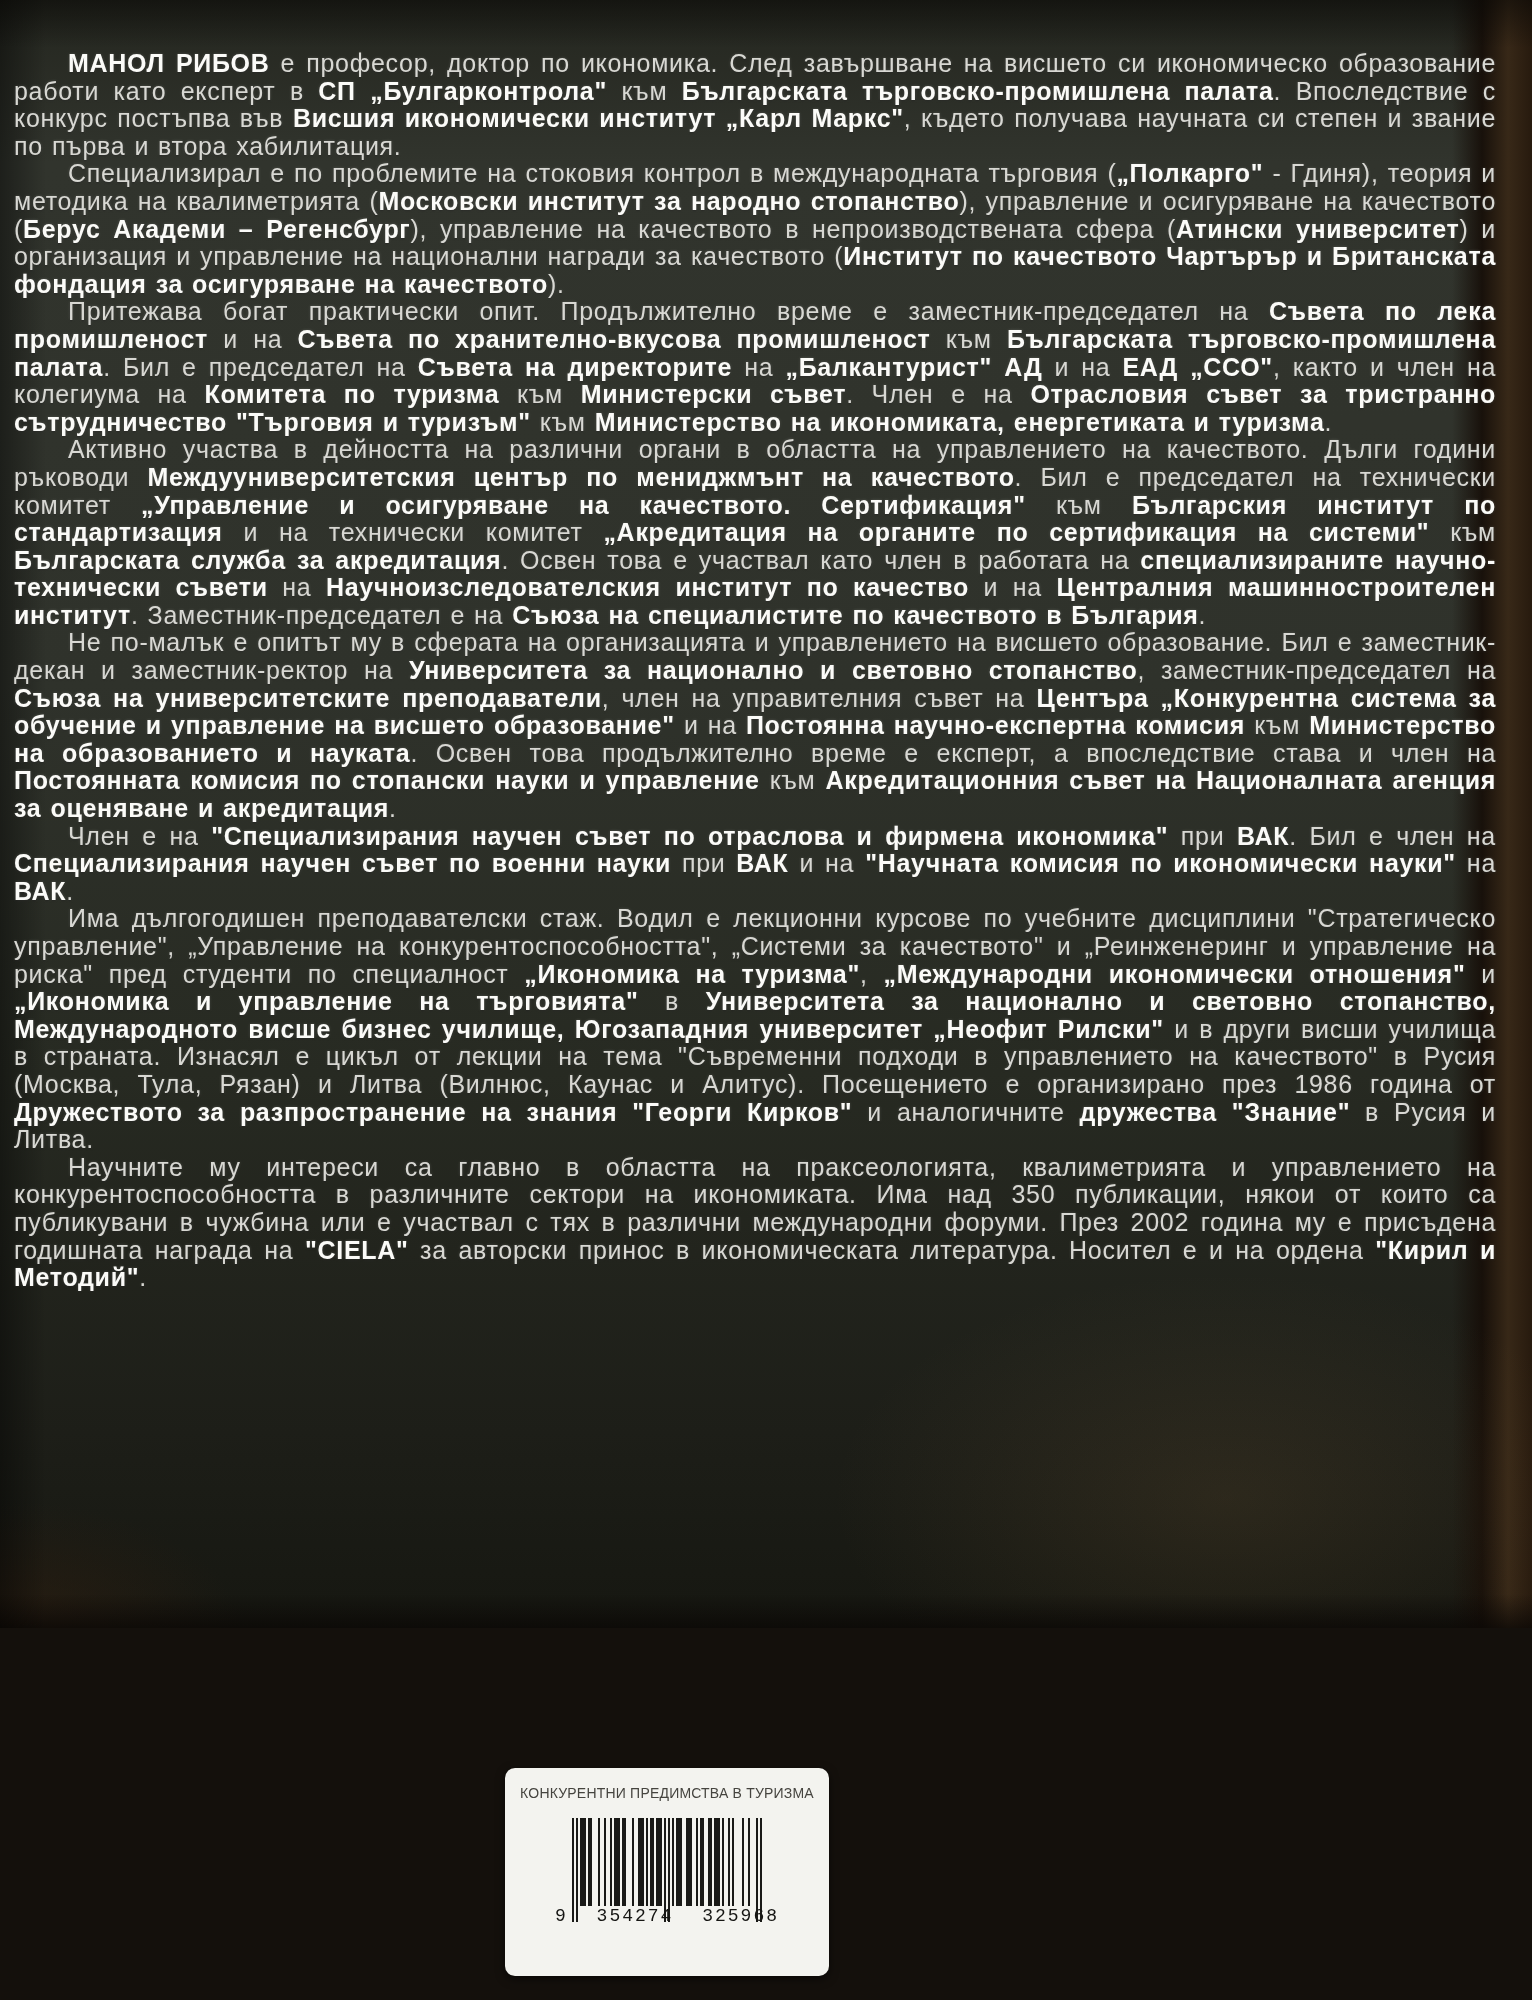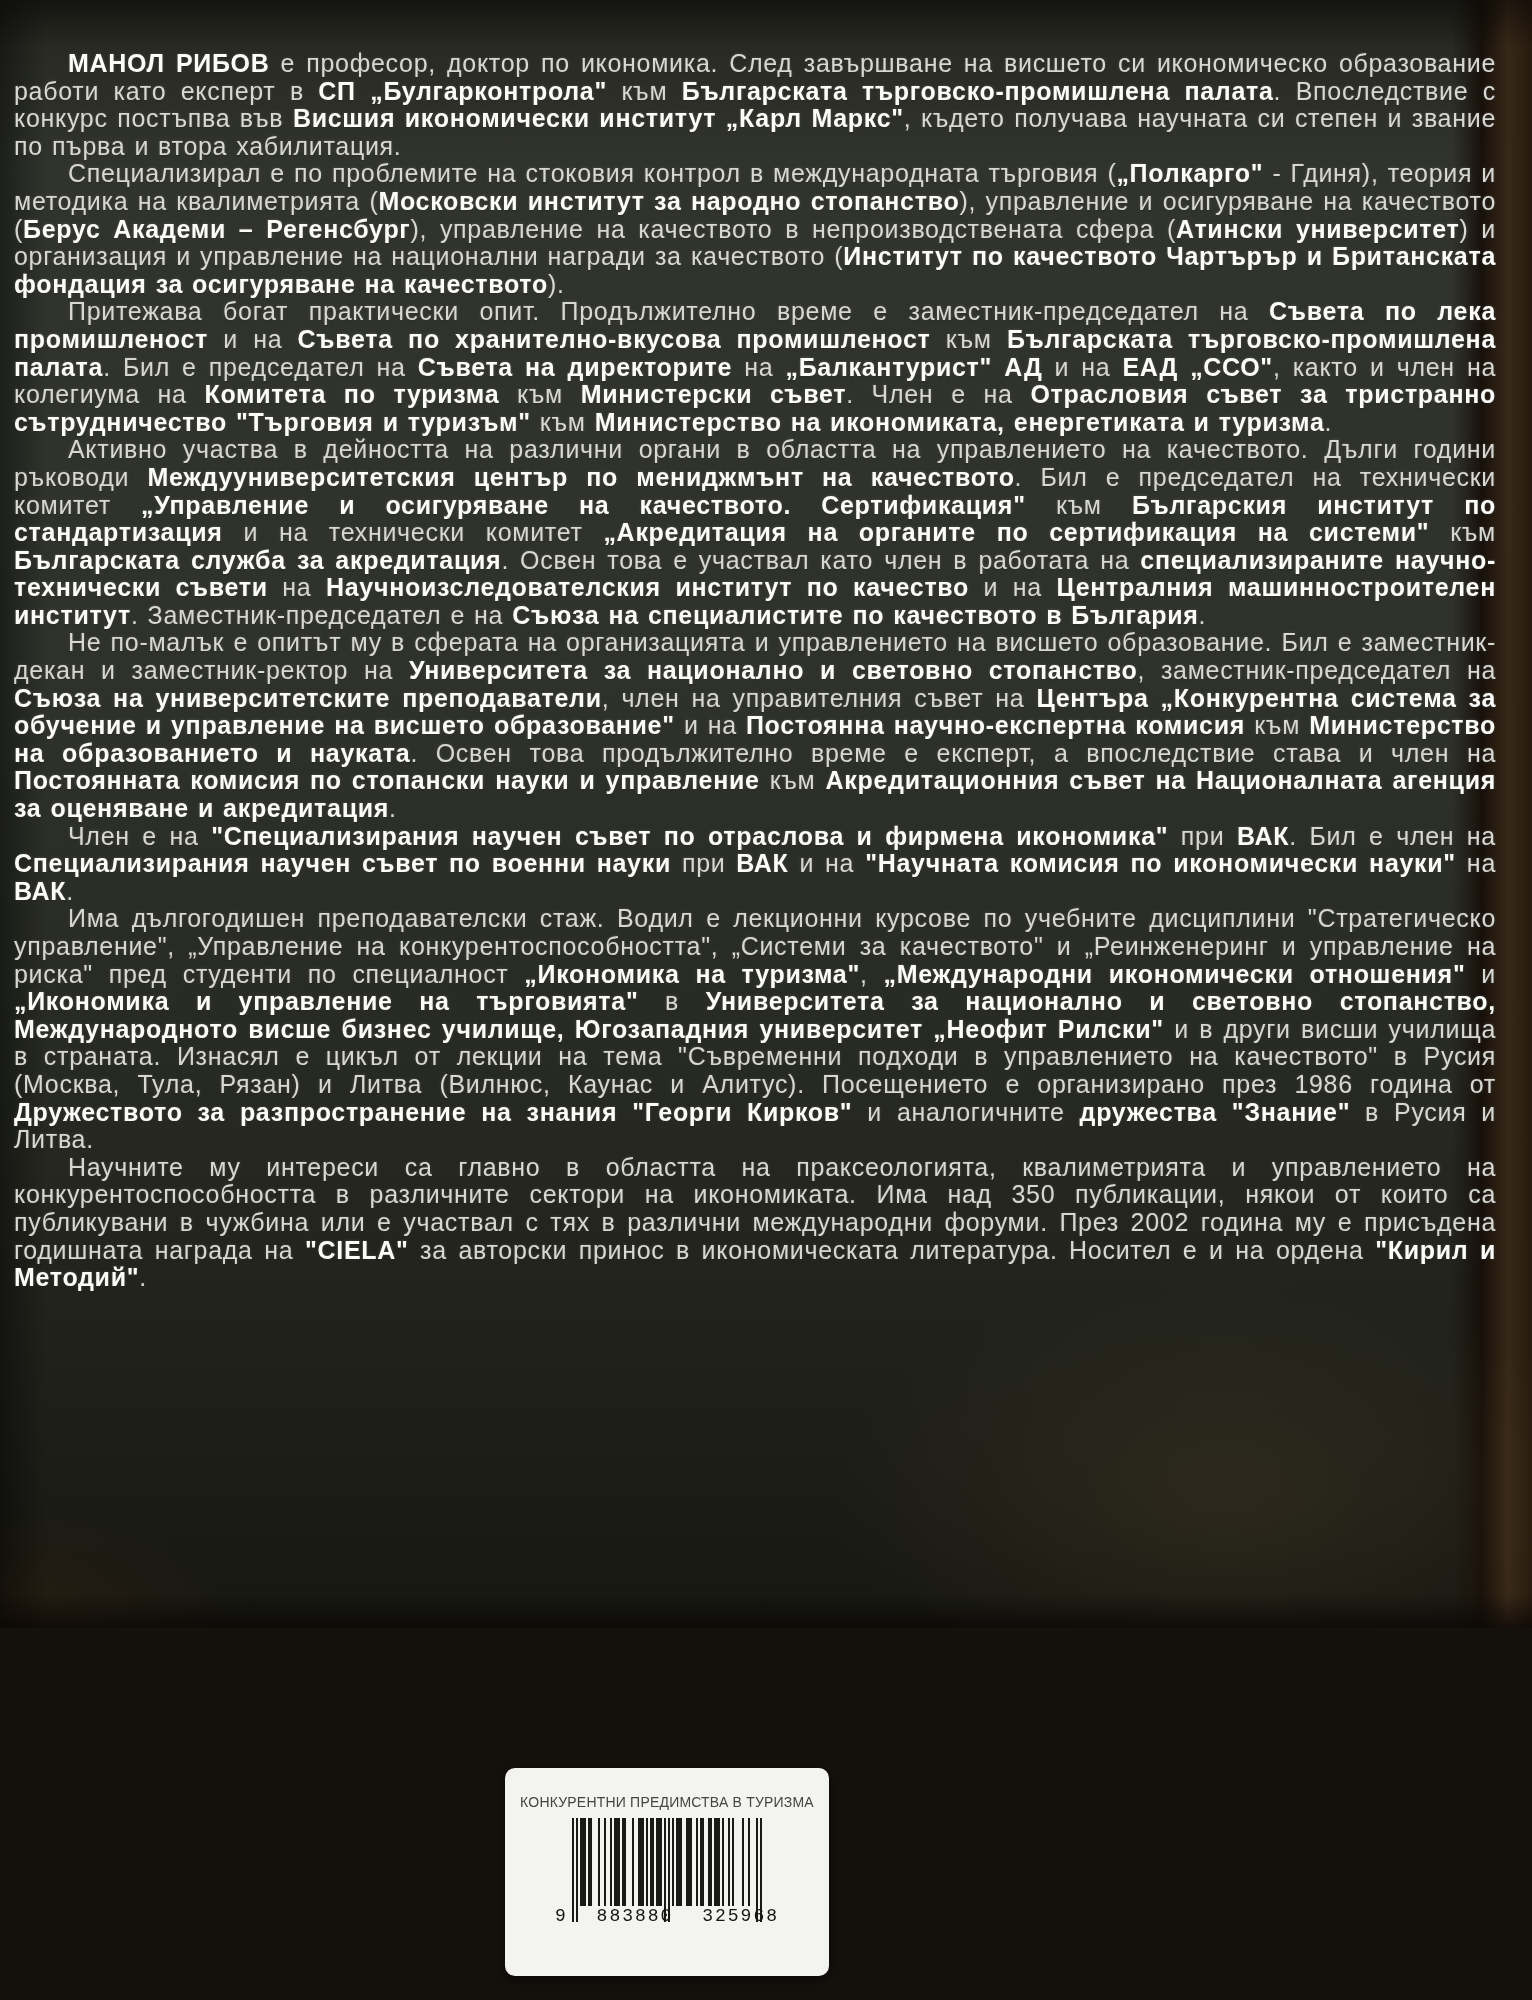--- a/index.html
+++ b/index.html
@@ -30,21 +30,21 @@
   }
   .bio p{margin:0;text-indent:54px}
   .bio .b{font-weight:700;color:var(--bold-text,#fbfbf8)}
   .label{
     position:absolute;left:505px;top:1768px;width:324px;height:208px;
     background:var(--label-background,#f3f3ef);
     border-radius:10px;
     box-shadow:0 3px 10px rgba(0,0,0,.55);
   }
   .label-title{
-    padding-top:26px;text-align:center;
+    padding-top:17px;text-align:center;
     font-size:14px;letter-spacing:.2px;color:#45443f;
   }
   .barcode{position:absolute;left:50%;top:50px;transform:translateX(-50%);width:190px;height:130px}
   .bars{position:relative;width:190px;height:104px}
   .bar{position:absolute;top:0;background:#191917}
   .bdigits{
     position:absolute;left:-17px;top:88px;width:224px;
     display:flex;justify-content:space-between;
     font-family:"Liberation Mono", monospace;
     font-size:18px;letter-spacing:2px;color:#151513;
@@ -114,18 +114,18 @@
           <div class="bar" style="left: 150px; width: 2px; height: 88px;"></div>
           <div class="bar" style="left: 156px; width: 2px; height: 88px;"></div>
           <div class="bar" style="left: 160px; width: 2px; height: 88px;"></div>
           <div class="bar" style="left: 170px; width: 2px; height: 88px;"></div>
           <div class="bar" style="left: 176px; width: 2px; height: 88px;"></div>
           <div class="bar" style="left: 184px; width: 2px; height: 104px;"></div>
           <div class="bar" style="left: 188px; width: 2px; height: 104px;"></div>
         </div>
       <div class="bdigits">
           <span>9</span>
-          <span>883880</span>
+          <span>354274</span>
           <span>325968</span>
         </div>
     </div>
   </div>
 </div>
 
 </body></html>

